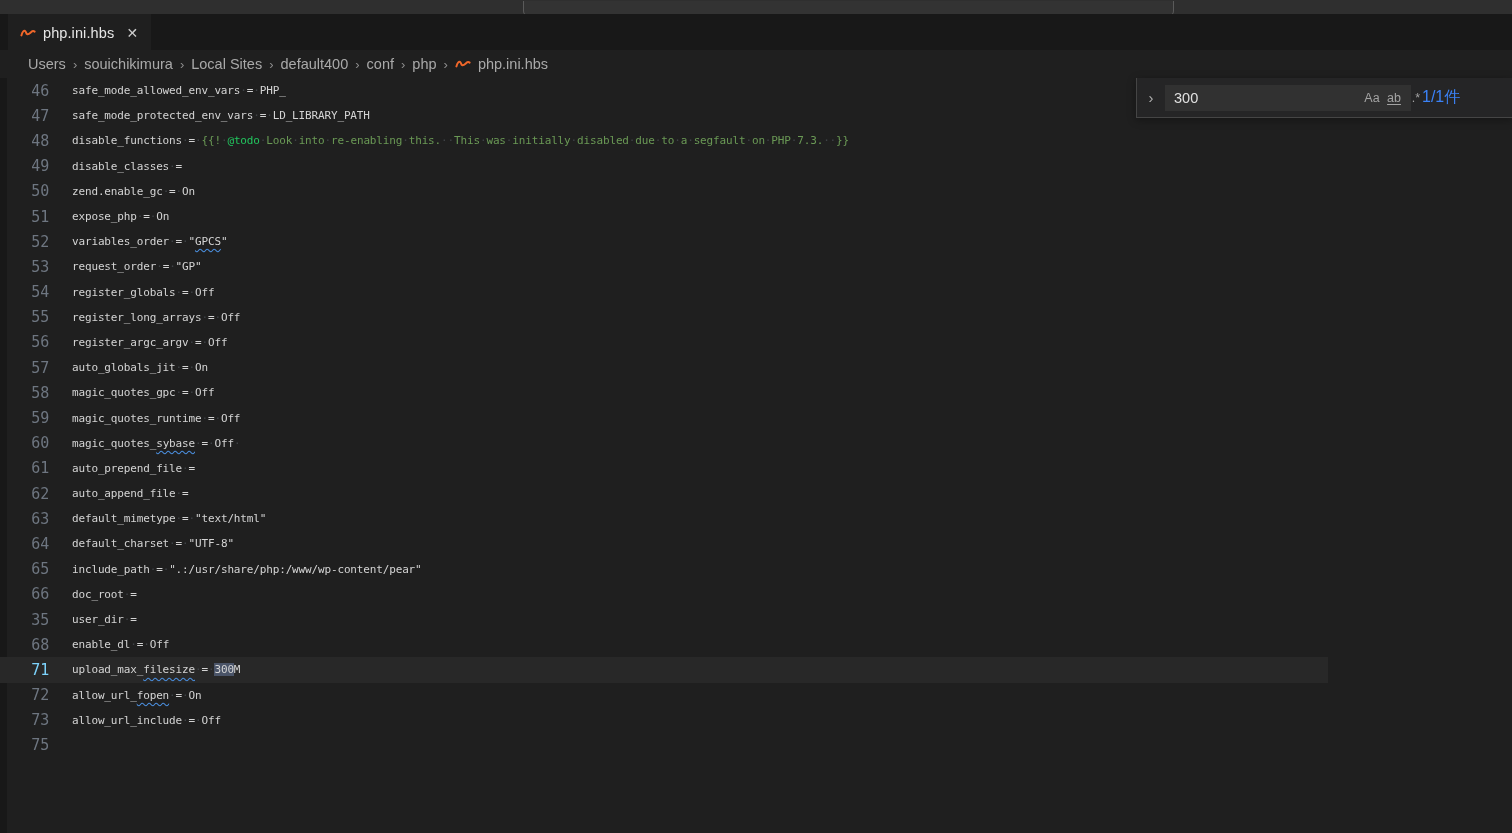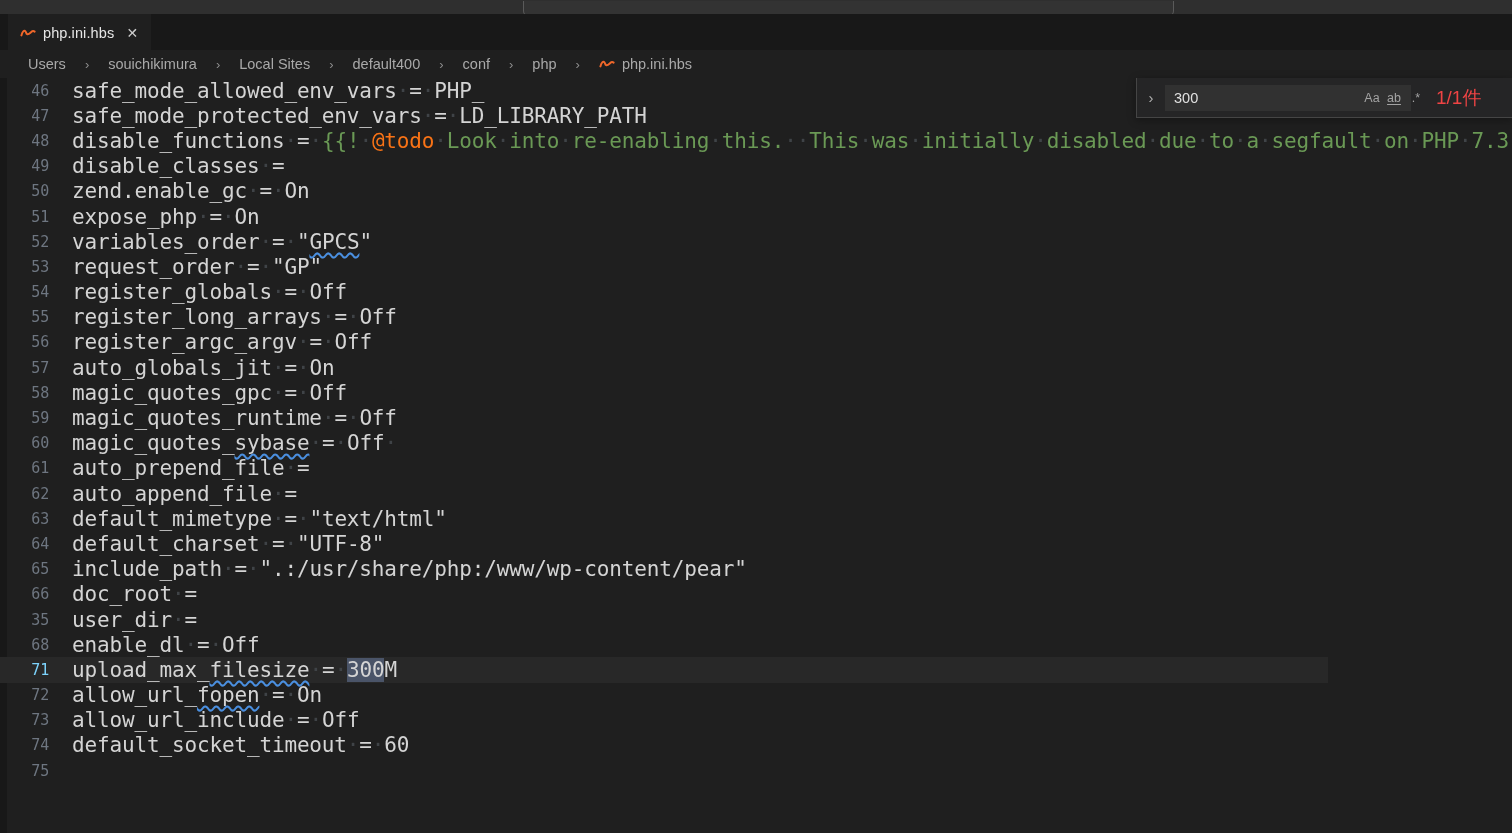--- a/index.html
+++ b/index.html
@@ -86,21 +86,21 @@
     left: 0; top: 50px;
     width: 1512px;
     height: 28px;
     background: #1f1f1f;
     display: flex;
     align-items: center;
     padding-left: 28px;
     box-sizing: border-box;
     font-size: 14.5px;
     color: #a9a9a9;
-    gap: 18px;
+    gap: 6px;
   }
   .crumb { white-space: nowrap; }
   .crumb-sep {
     color: #8d8d8d;
     font-size: 13px;
     padding: 0 1px;
   }
   .crumb-last {
     display: flex;
     align-items: center;
@@ -145,28 +145,28 @@
     padding-right: 23px;
     box-sizing: border-box;
     color: #6e7681;
     font-family: "DejaVu Sans Mono", monospace;
     font-size: 15px;
     letter-spacing: -0.2px;
   }
   .active .ln { color: #7dd3fc; }
   .ltext {
     font-family: "DejaVu Sans Mono", monospace;
-    font-size: 21px;
+    font-size: 11px;
     color: #d4d4d4;
     letter-spacing: -0.15px;
     white-space: pre;
   }
   .ws { color: #3f4347; }
   .c-green  { color: #6a9955; }
-  .c-blue   { color: #f97316; }
+  .c-blue   { color: #22c55e; }
   .sel { background: #4a5468; }
   .squig {
     position: relative;
     text-decoration: underline wavy #4a8fe0;
     text-decoration-skip-ink: none;
     text-underline-offset: 3px;
   }
 
   
   #find-widget {
@@ -220,23 +220,23 @@
     display: flex;
     align-items: center;
     justify-content: center;
     color: #a3a3a3;
     font-size: 12.5px;
     border-radius: 3px;
     flex: 0 0 auto;
   }
   .find-opt.word { text-decoration: underline; text-underline-offset: 2px; }
   #find-count {
-    margin-left: 25px;
-    color: #ef4444;
-    font-size: 19px;
+    margin-left: 11px;
+    color: #3b82f6;
+    font-size: 16px;
     white-space: nowrap;
   }
 </style>
 </head>
 <body>
 
 <div id="top-strip">
   <div id="quick-input-bar"></div>
 </div>
 
@@ -297,21 +297,20 @@
       <div class="code-line"><span class="ln">62</span><span class="ltext"><span>auto_append_file</span><span class="ws">·</span><span>=</span></span></div>
       <div class="code-line"><span class="ln">63</span><span class="ltext"><span>default_mimetype</span><span class="ws">·</span><span>=</span><span class="ws">·</span><span>"text/html"</span></span></div>
       <div class="code-line"><span class="ln">64</span><span class="ltext"><span>default_charset</span><span class="ws">·</span><span>=</span><span class="ws">·</span><span>"UTF-8"</span></span></div>
       <div class="code-line"><span class="ln">65</span><span class="ltext"><span>include_path</span><span class="ws">·</span><span>=</span><span class="ws">·</span><span>".:/usr/share/php:/www/wp-content/pear"</span></span></div>
       <div class="code-line"><span class="ln">66</span><span class="ltext"><span>doc_root</span><span class="ws">·</span><span>=</span></span></div>
       <div class="code-line"><span class="ln">35</span><span class="ltext"><span>user_dir</span><span class="ws">·</span><span>=</span></span></div>
       <div class="code-line"><span class="ln">68</span><span class="ltext"><span>enable_dl</span><span class="ws">·</span><span>=</span><span class="ws">·</span><span>Off</span></span></div>
       <div class="code-line active"><span class="ln">71</span><span class="ltext"><span>upload_max_</span><span class="squig">filesize</span><span class="ws">·</span><span>=</span><span class="ws">·</span><span class="sel">300</span><span>M</span></span></div>
       <div class="code-line"><span class="ln">72</span><span class="ltext"><span>allow_url_</span><span class="squig">fopen</span><span class="ws">·</span><span>=</span><span class="ws">·</span><span>On</span></span></div>
       <div class="code-line"><span class="ln">73</span><span class="ltext"><span>allow_url_include</span><span class="ws">·</span><span>=</span><span class="ws">·</span><span>Off</span></span></div>
-      <div class="code-line"><span class="ln">74</span><span class="ltext"><span>default_socket_timeout</span><span class="ws">·</span><span>=</span><span class="ws">·</span><span>60</span></span></div>
       <div class="code-line"><span class="ln">75</span><span class="ltext"></span></div>
     </div>
 </div>
 
 <div id="find-widget">
   <div id="find-toggle">›</div>
   <div id="find-input-box">
     <input id="find-input" value="300" style="">
     <span class="find-opt">Aa</span>
     <span class="find-opt word">ab</span>

